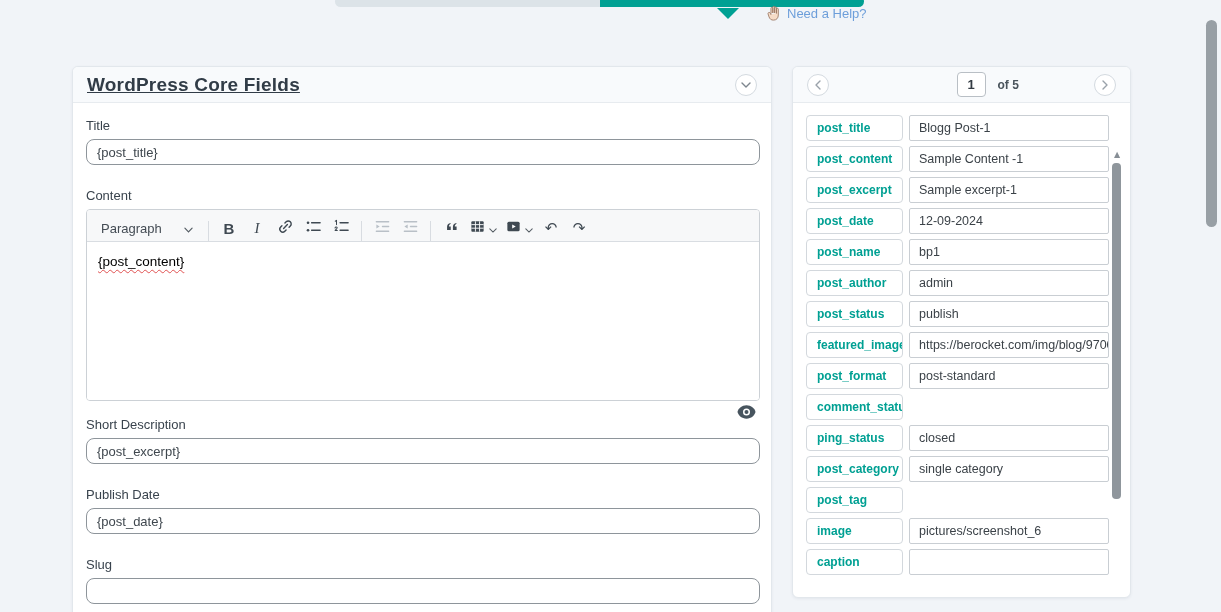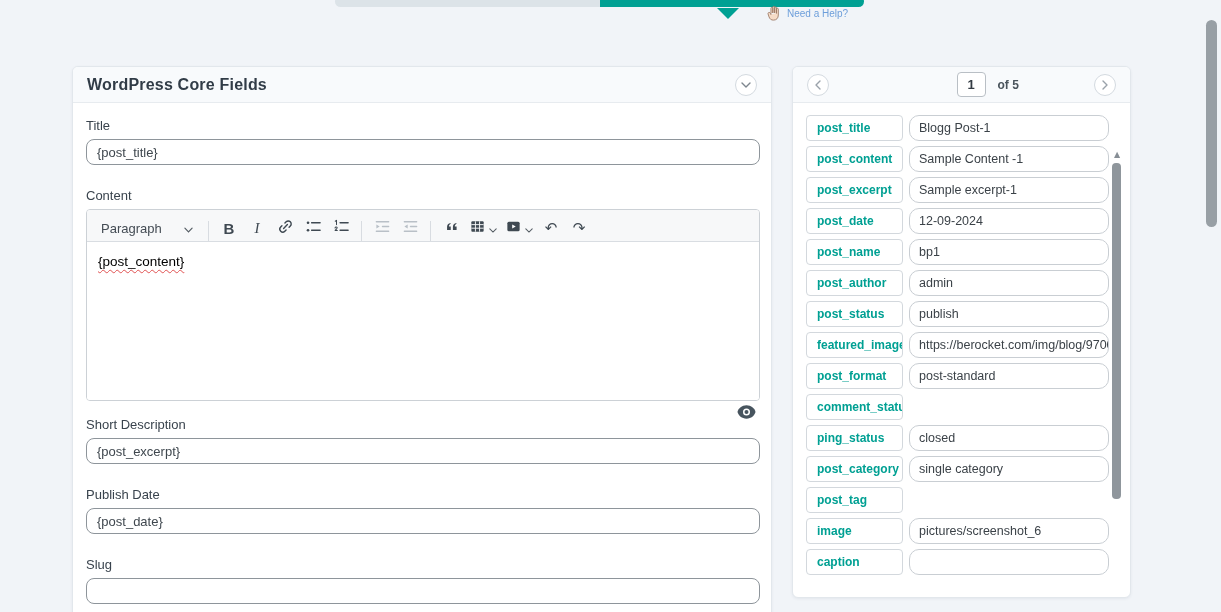--- a/index.html
+++ b/index.html
@@ -10,32 +10,32 @@
   
   .progress-track { position:absolute; left:335px; top:-4px; width:529px; height:11px;
     background:#dce3e8; border-radius:6px; }
   .progress-fill { position:absolute; top:0; left:265px; width:264px; height:11px;
     background:#00a093; border-radius:0 6px 6px 0; }
   .progress-pointer { position:absolute; left:717px; top:8px; width:0; height:0;
     border-left:11px solid transparent; border-right:11px solid transparent;
     border-top:11px solid #00a093; }
   .help-link { position:absolute; left:766px; top:4px; display:flex; align-items:center;
     gap:5px; cursor:pointer; text-decoration:none; }
-  .help-link span.txt { font-size:10px; color:#6d9eda; }
+  .help-link span.txt { font-size:13px; color:#6d9eda; }
   .hand-ic { width:16px; height:18px; display:inline-block; }
 
   
   .panel { position:absolute; background:#fff; border:1px solid #e2e7ec; border-radius:6px;
     box-shadow:0 1px 3px rgba(40,60,80,.07); overflow:hidden; }
   .panel-left { left:72px; top:66px; width:700px; height:560px; }
   .panel-right { left:792px; top:66px; width:339px; height:532px; }
 
   .panel-header { height:36px; background:#f8fafc; border-bottom:1px solid #e7ebef;
     display:flex; align-items:center; justify-content:space-between; padding:0 14px; }
-  .panel-title { font-size:16px; font-weight:600; color:#313c47; letter-spacing:.2px; }
+  .panel-title { font-size:19px; font-weight:600; color:#313c47; letter-spacing:.2px;text-decoration:underline; }
   .circle-btn { width:22px; height:22px; border-radius:50%; border:1px solid #d4dae0;
     background:#fff; display:flex; align-items:center; justify-content:center; cursor:pointer; }
   .circle-btn svg { display:block; }
 
   .panel-body { padding:15px 13px 0 13px; }
   .fld-label { font-size:13px; color:#39434d; height:16px; margin-bottom:5px; }
   .txt-input { width:674px; height:26px; border:1px solid #8e959b; border-radius:8px;
     background:#fff; font-size:13px; color:#3f474e; padding:0 10px;
     font-family:"Liberation Sans",sans-serif; outline:none; }
   .fld-block { margin-bottom:23px; }
@@ -58,21 +58,21 @@
   .eye-row { height:16px; margin-top:4px; display:flex; justify-content:flex-end; padding-right:2px; }
   .eye-row svg { cursor:pointer; }
   .after-eye { margin-top:-4px; }
 
   
   .rows-wrap { position:relative; padding:12px 0 0 13px; }
   .map-row { display:flex; align-items:center; height:26px; margin-bottom:5px; }
   .map-chip { width:97px; height:26px; border:1px solid #d3d8dd; border-radius:4px; background:#fff;
     font-size:12px; font-weight:bold; color:#00a093; display:flex; align-items:center;
     padding:0 10px; cursor:pointer; white-space:nowrap; overflow:hidden; }
-  .map-val { width:200px; height:26px; border:1px solid #c9ced3; border-radius:10px; background:#fff;
+  .map-val { width:200px; height:26px; border:1px solid #c9ced3; border-radius:2px; background:#fff;
     margin-left:6px; font-size:12.5px; color:#3b4248; display:flex; align-items:center;
     padding:0 9px; white-space:nowrap; overflow:hidden; }
   .inner-scroll { position:absolute; top:46px; right:7px; width:12px; height:478px; }
   .inner-scroll .arr { width:12px; height:12px; font-size:8px; color:#878e95; text-align:center;
     line-height:12px; font-family:"DejaVu Sans",sans-serif; cursor:pointer; }
   .inner-scroll .thumb { position:absolute; top:14px; left:1px; width:9px; height:336px;
     background:#8f969c; border-radius:4px; }
 
   
   .pager-center { display:flex; align-items:center; gap:12px; position:absolute;

